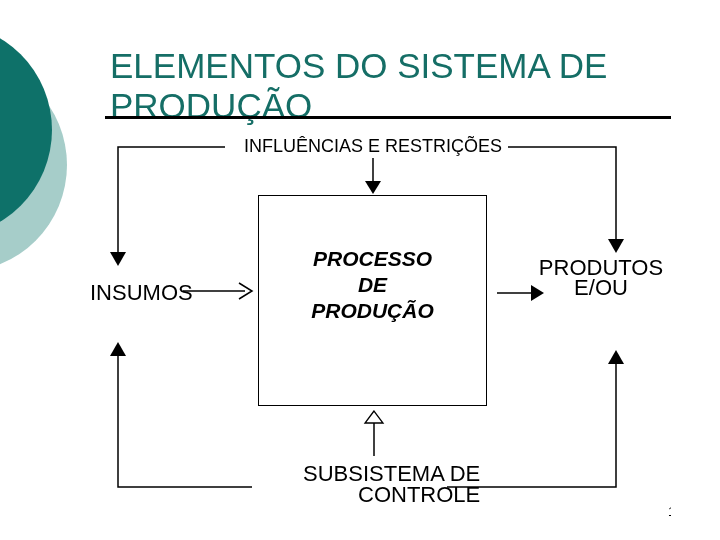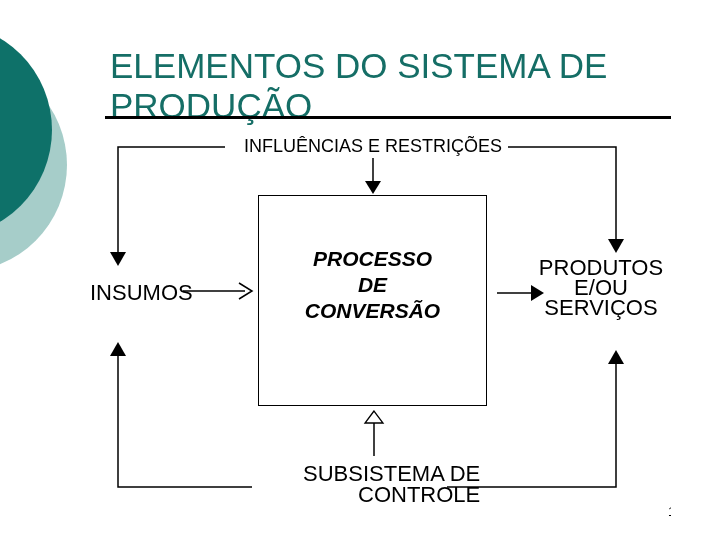--- a/index.html
+++ b/index.html
@@ -71,27 +71,26 @@
     <polygon class="open-tri" points="374,411 365,423 383,423"></polygon>
   </svg>
 
   <div class="lbl lbl-influencias">INFLUÊNCIAS E RESTRIÇÕES</div>
 
   <div class="lbl lbl-insumos">INSUMOS</div>
 
   <div class="process-box">
     <div>PROCESSO</div>
     <div>DE</div>
-    <div>CONVERSÃO</div>
+    <div>PRODUÇÃO</div>
   </div>
 
   <div class="lbl lbl-produtos">
     <div>PRODUTOS</div>
     <div>E/OU</div>
-    <div>SERVIÇOS</div>
   </div>
 
   <div class="lbl lbl-subsistema">
     <div>SUBSISTEMA DE</div>
     <div>CONTROLE</div>
   </div>
 
   <div class="page-num">18</div>
 
 </div>

